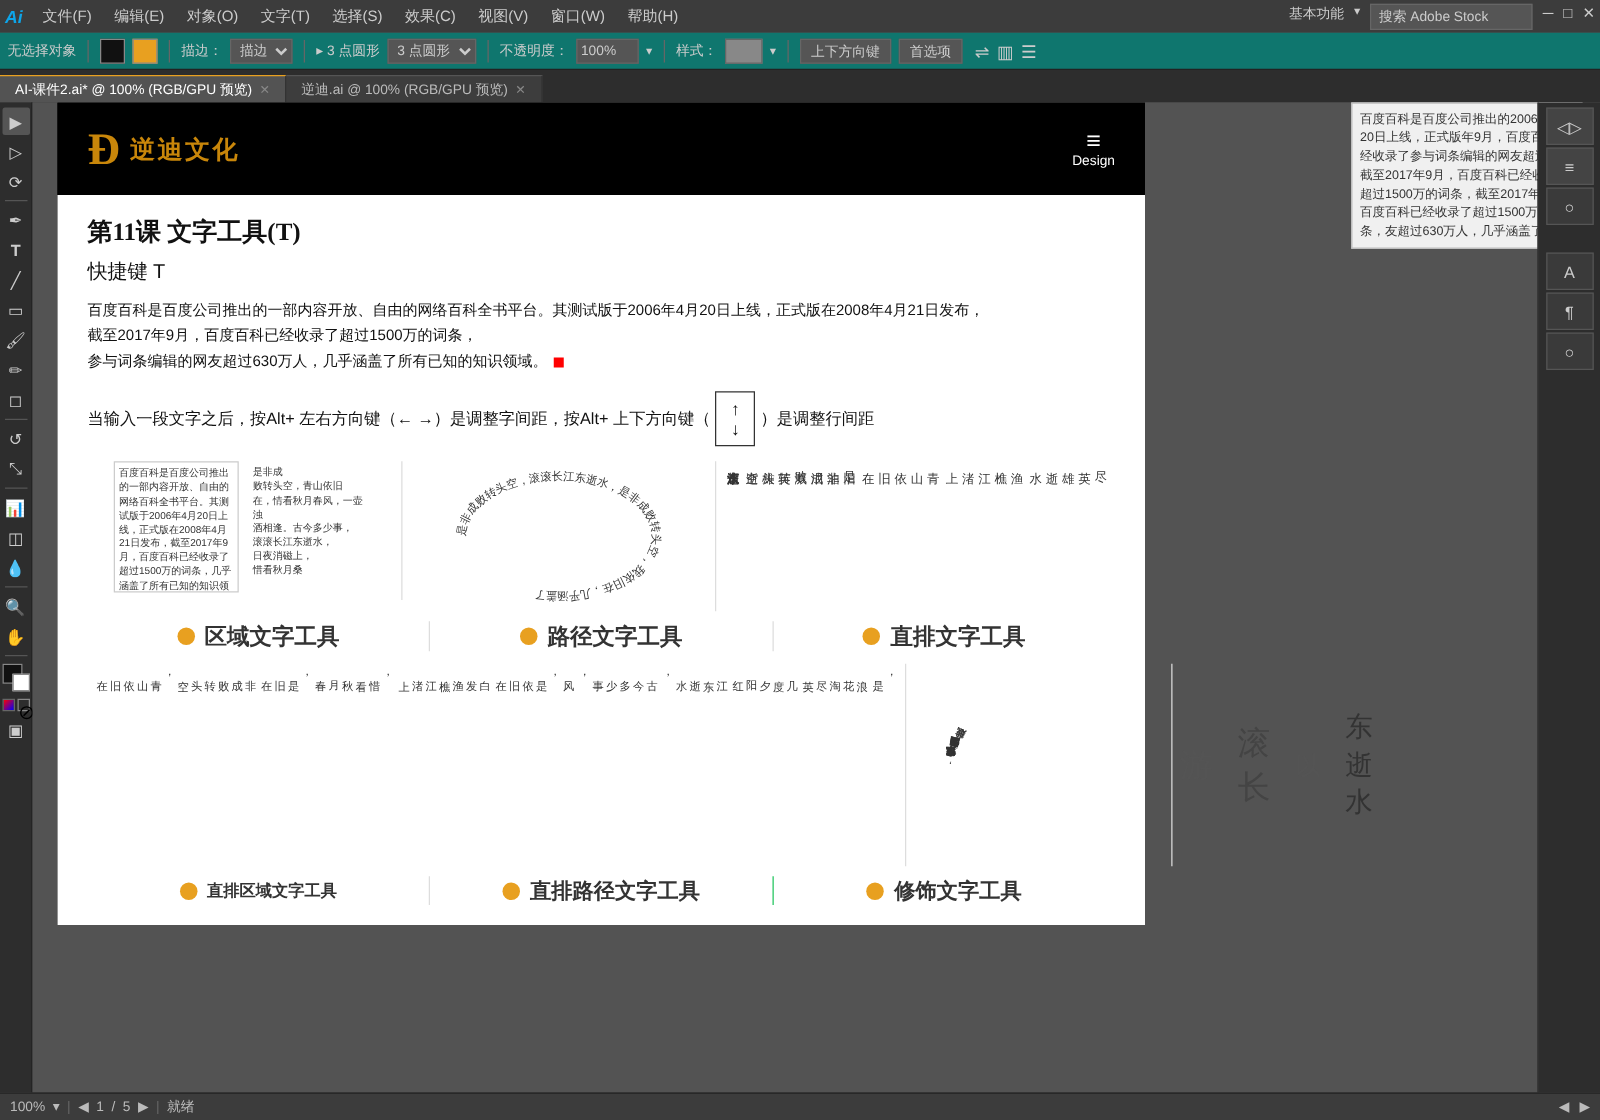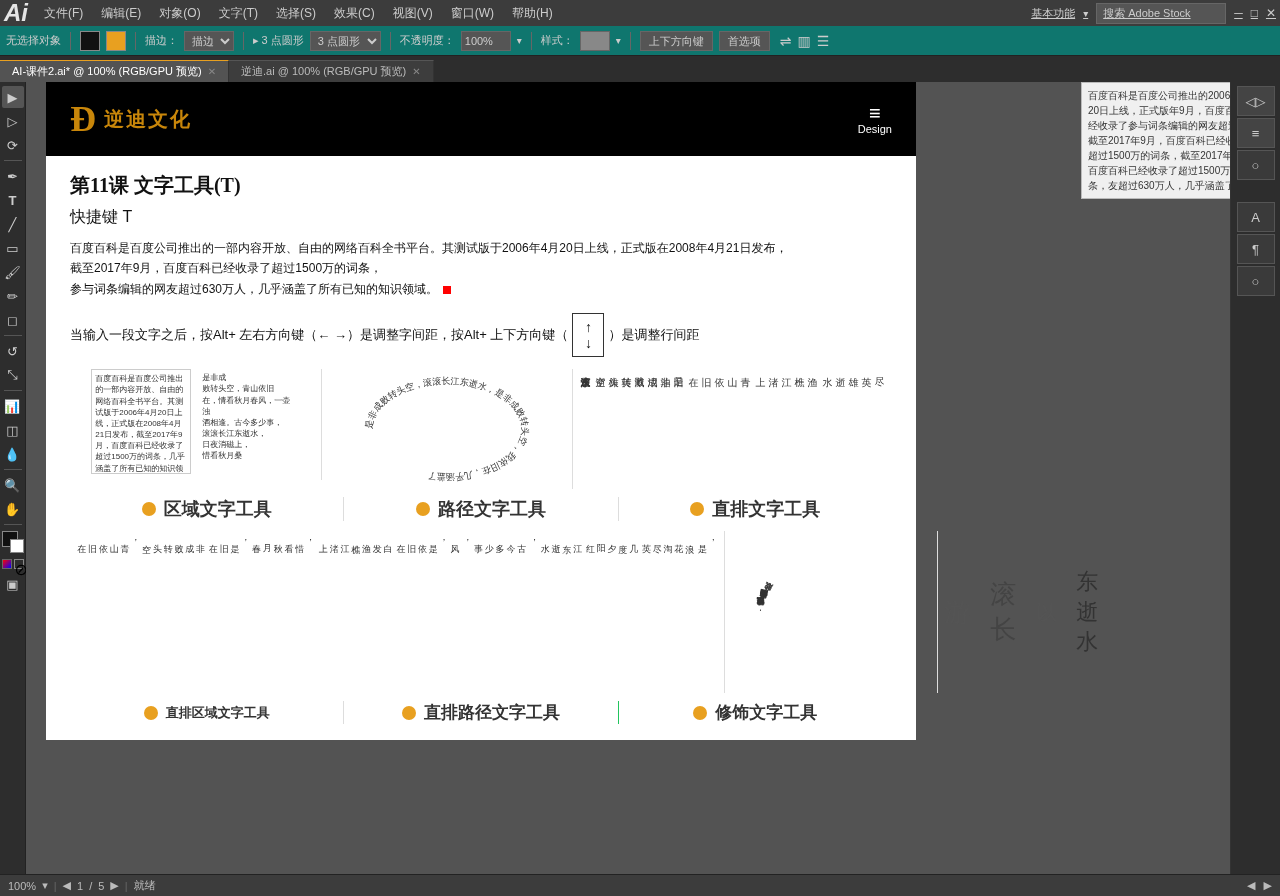--- a/index.html
+++ b/index.html
@@ -3,23 +3,23 @@
   <meta charset="utf-8">
   <style>
     * { margin: 0; padding: 0; box-sizing: border-box; }
     body { width: 1280px; height: 896px; overflow: hidden; background: #535353; font-family: Arial, sans-serif; position: relative; }
 
     
     #menu-bar {
       width: 100%; height: 26px; background: #3c3c3c; display: flex; align-items: center;
       font-size: 12px; color: #ccc; padding: 0 4px; gap: 2px; position: relative; z-index: 100;
     }
-    .menu-logo { color: #e5e5e5; font-size: 24px; font-style: italic; font-weight: bold; margin-right: 6px; }
+    .menu-logo { color: #0ea5e9; font-size: 14px; font-style: italic; font-weight: bold; margin-right: 6px; }
     .menu-item { padding: 2px 8px; cursor: pointer; font-size: 12px; color: #ccc; }
-    .menu-right { margin-left: auto; display: flex; align-items: center; gap: 8px; text-decoration: underline; }
+    .menu-right { margin-left: auto; display: flex; align-items: flex-start; gap: 8px; }
 
     
     #toolbar {
       width: 100%; height: 30px; background: #0f766e; display: flex; align-items: center;
       padding: 0 6px; gap: 6px; border-bottom: 1px solid #222; font-size: 11px; color: #ccc;
     }
     .toolbar-select { background: #555; color: #ccc; border: 1px solid #666; font-size: 11px; padding: 1px 3px; height: 20px; }
     .toolbar-sep { width: 1px; height: 18px; background: #666; margin: 0 3px; }
     .color-box { width: 20px; height: 20px; background: #111; border: 1px solid #888; }
     .toolbar-input { width: 50px; background: #555; border: 1px solid #666; color: #ccc; font-size: 11px; padding: 1px 3px; height: 20px; }

